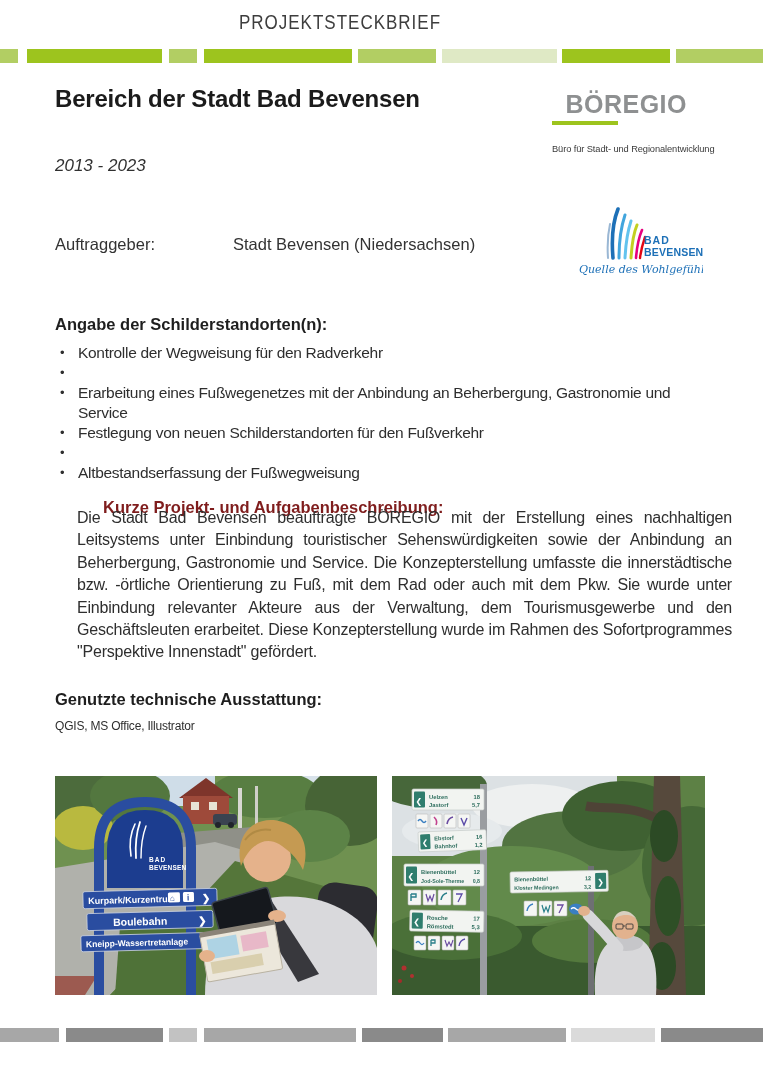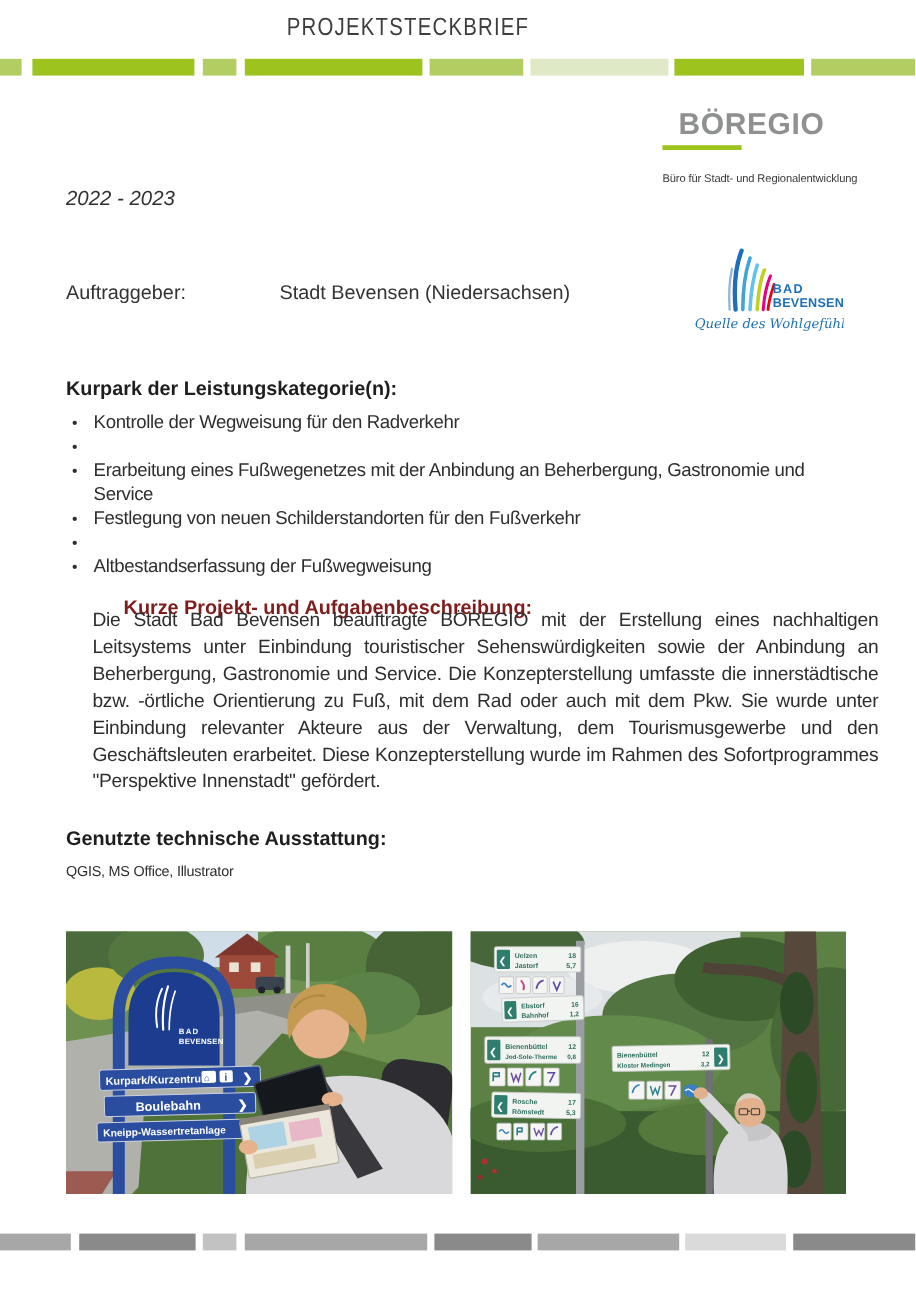--- a/index.html
+++ b/index.html
@@ -83,22 +83,23 @@
     <span style="width:78px;background:var(--g-mid)"></span>
       <span style="width:6px"></span>
     <span style="width:115px;background:var(--g-pale)"></span>
       <span style="width:5px"></span>
     <span style="width:108px;background:var(--g-bright)"></span>
       <span style="width:6px"></span>
     <span style="width:87px;background:var(--g-mid)"></span>
   </div>
 
   <div class="proj-title">
-  </div>
-  <div class="proj-period">2022 - 2023</div>
+    <div>Bereich der Stadt Bad Bevensen</div>
+  </div>
+  <div class="proj-period">2013 - 2023</div>
 
   <div class="boregio">
     <span class="name">BÖREGIO</span>
     <span class="rule"></span>
     <span class="tagline">Büro für Stadt- und Regionalentwicklung</span>
   </div>
 
   <div class="client-row">
     <span class="label">Auftraggeber:</span>
     <span class="value">Stadt Bevensen (Niedersachsen)</span>
@@ -114,21 +115,21 @@
         <path d="M53,55 C54,39 56,29 59,22" stroke="#c3d021" stroke-width="3"></path>
         <path d="M58,55 C59,42 61,34 64,27" stroke="#e6007e" stroke-width="2.6"></path>
         <path d="M62,55 C63,46 65,40 67,34" stroke="#e30613" stroke-width="2.4"></path>
       </g>
       <text class="svg-txt" x="66" y="41" font-size="10.5" font-weight="bold" fill="#1d70b7" letter-spacing="1">BAD</text>
       <text class="svg-txt" x="66" y="53" font-size="10.5" font-weight="bold" fill="#1d70b7" letter-spacing="0.2">BEVENSEN</text>
       <text x="1" y="70" font-size="11" font-style="italic" fill="#1d70b7" font-family="DejaVu Serif, serif">Quelle des Wohlgefühls</text>
     </svg>
   </div>
 
-  <div class="cat-heading">Kurpark der Leistungskategorie(n):</div>
+  <div class="cat-heading">Angabe der Schilderstandorten(n):</div>
   <ul class="cat-list">
     <li>
         <span class="dot">•</span>
         <span>Kontrolle der Wegweisung für den Radverkehr</span>
       </li>
     <li>
         <span class="dot">•</span>
       </li>
     <li>
         <span class="dot">•</span>

